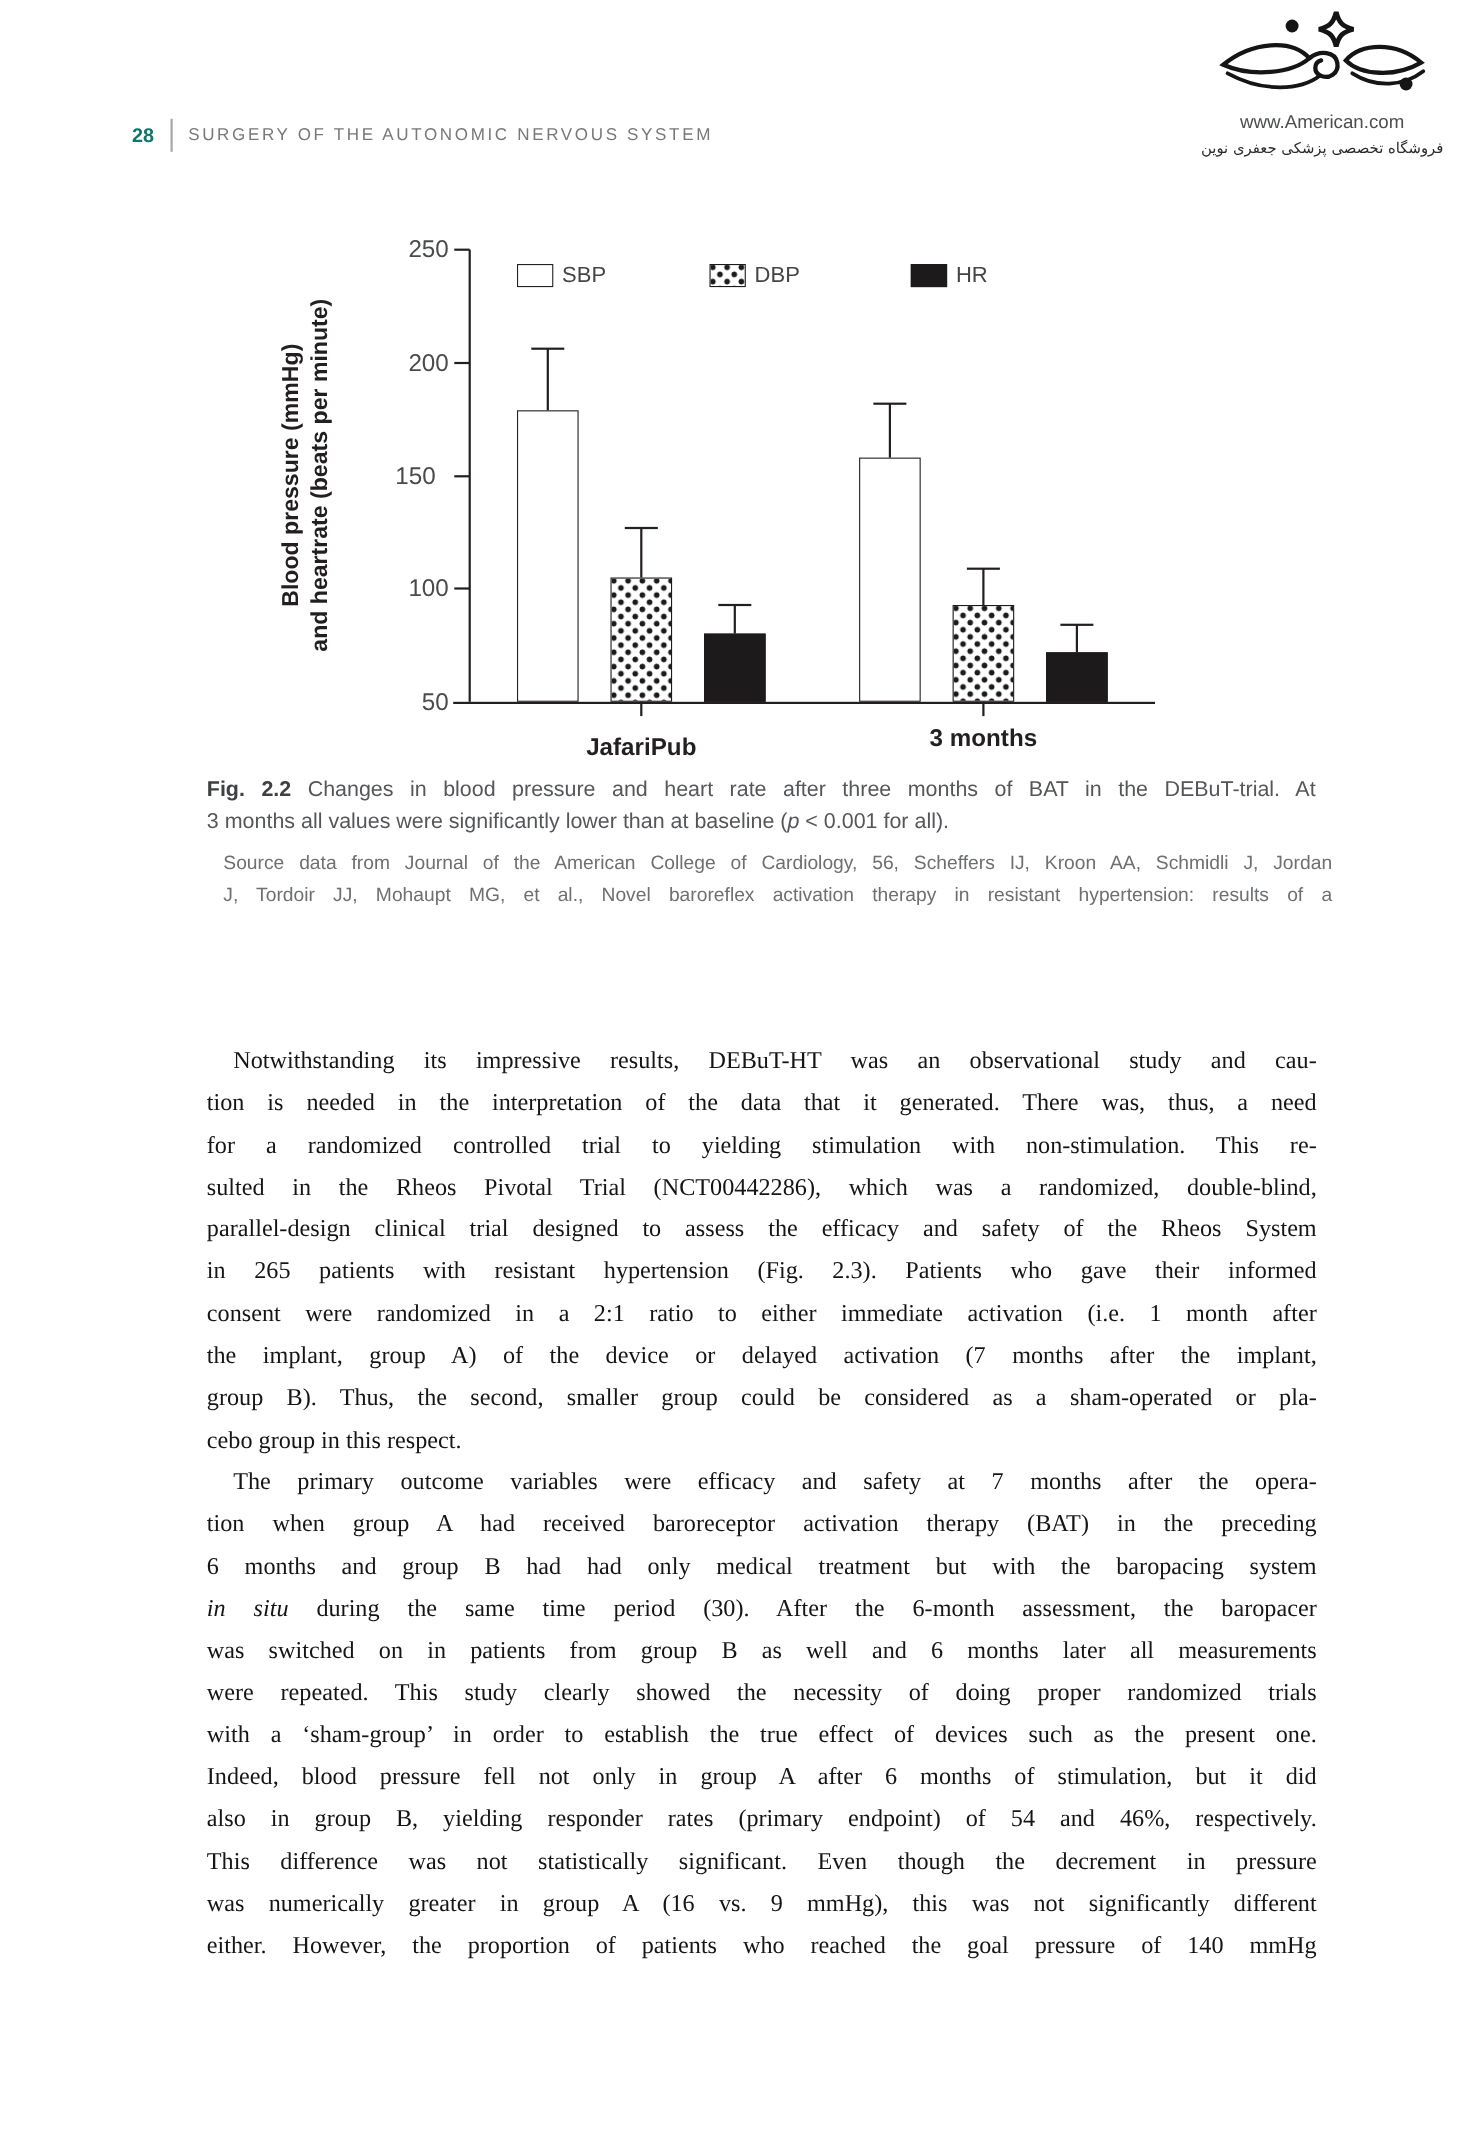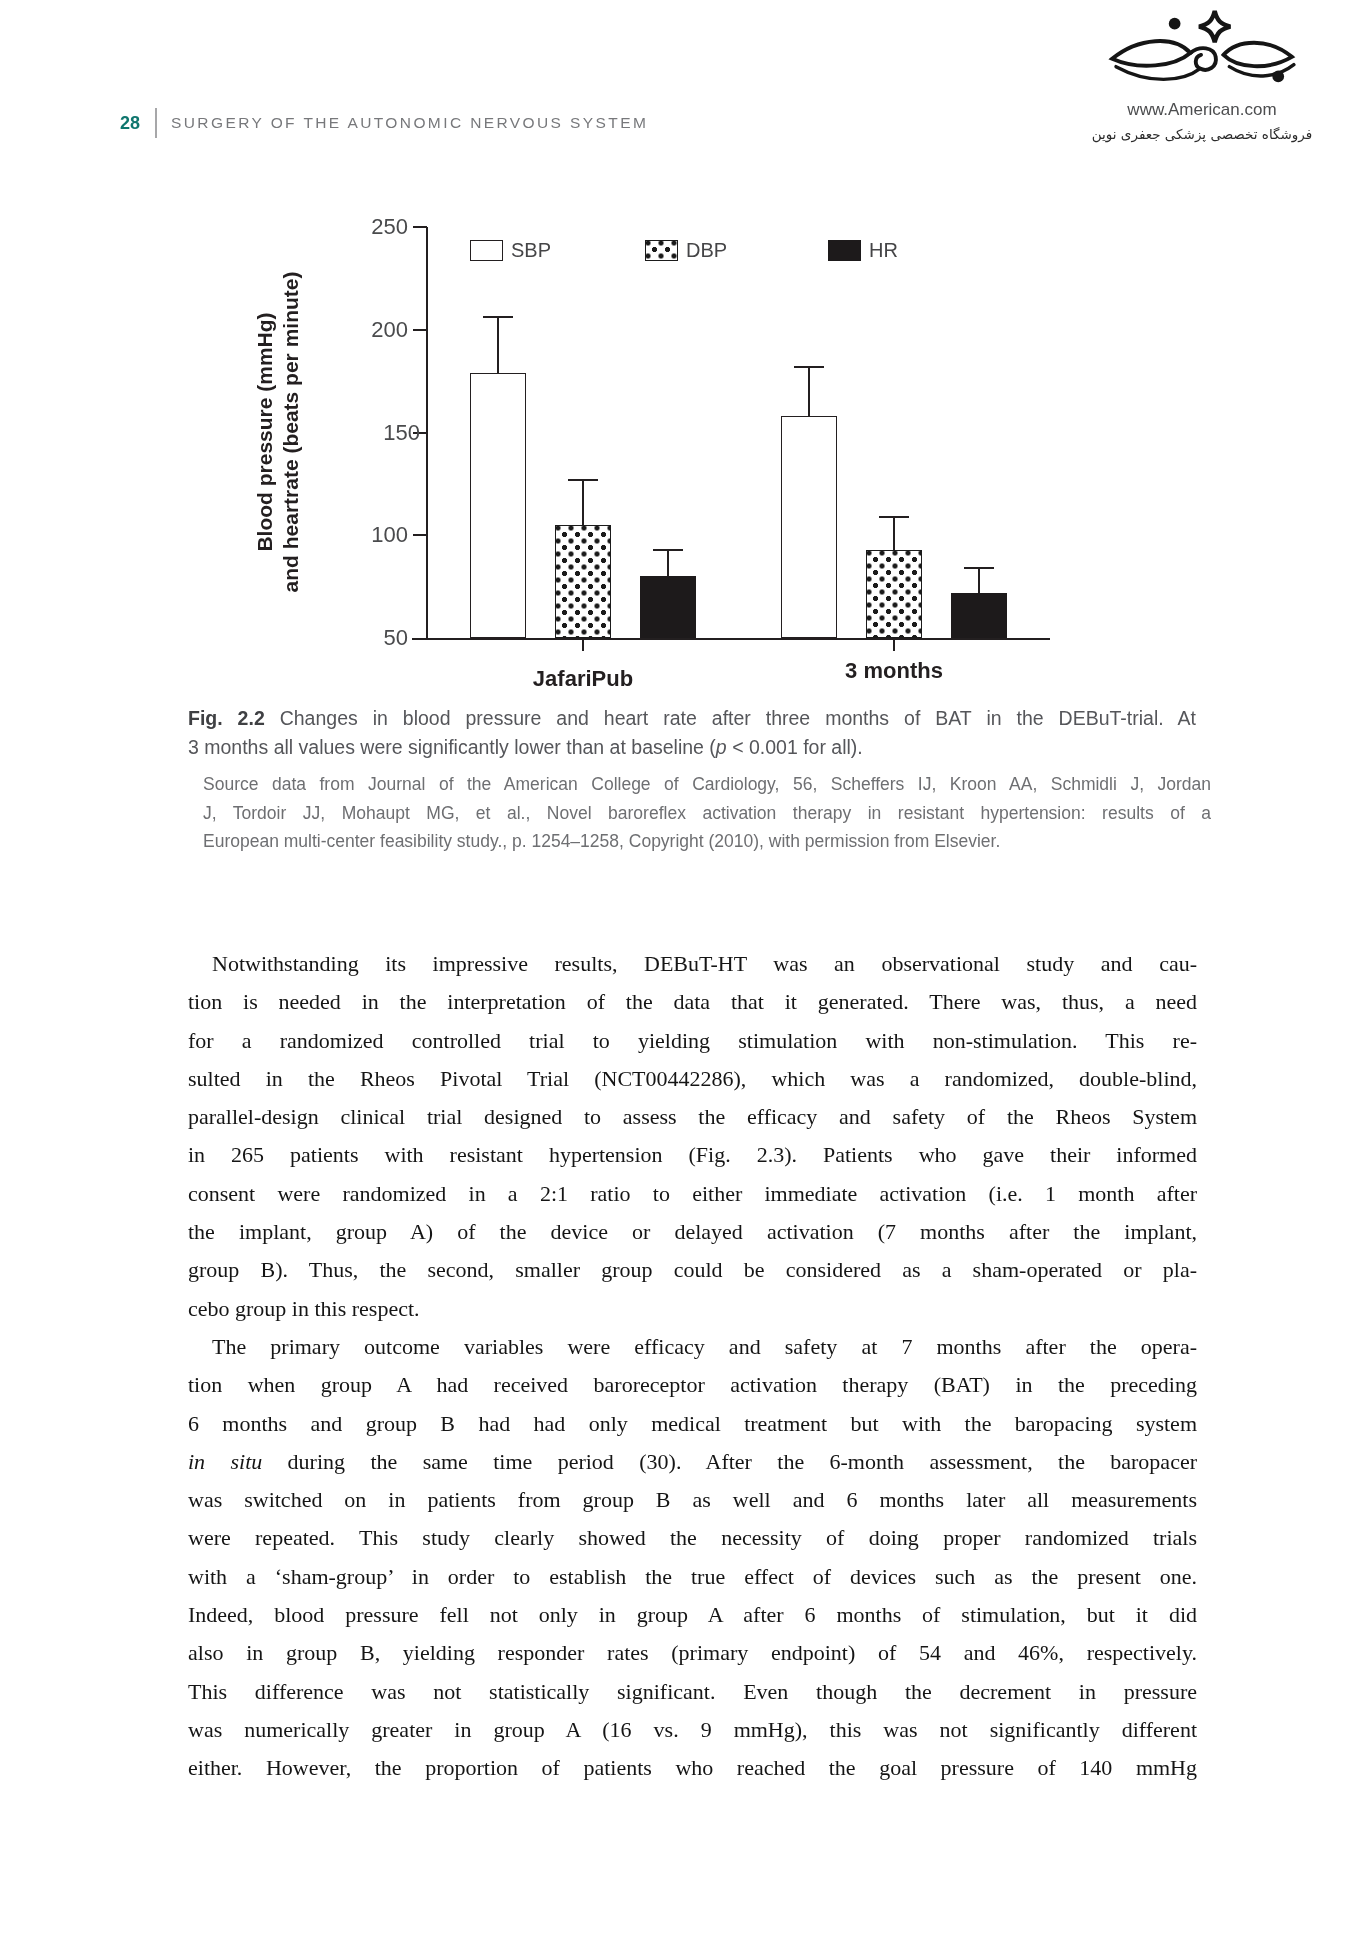--- a/index.html
+++ b/index.html
@@ -82,21 +82,21 @@
       <div>Blood pressure (mmHg)</div>
       <div>and heartrate (beats per minute)</div>
     </div>
   <div class="abs axis" style="left: 426px; top: 227px; width: 2px; height: 411px;"></div>
       <div class="abs axis" style="left: 412px; top: 638px; width: 638px; height: 2px;"></div>
       <div class="abs axis" style="left: 413px; top: 226px; width: 14px; height: 2px;"></div>
       <div class="abs ticklab" style="left: 308px; top: 214px; width: 100px;">250</div>
       <div class="abs axis" style="left: 413px; top: 328.75px; width: 14px; height: 2px;"></div>
       <div class="abs ticklab" style="left: 308px; top: 316.75px; width: 100px;">200</div>
       <div class="abs axis" style="left: 413px; top: 431.5px; width: 14px; height: 2px;"></div>
-      <div class="abs ticklab" style="left: 320px; top: 419.5px; width: 100px;">150</div>
+      <div class="abs ticklab" style="left: 296px; top: 419.5px; width: 100px;">150</div>
       <div class="abs axis" style="left: 413px; top: 534.25px; width: 14px; height: 2px;"></div>
       <div class="abs ticklab" style="left: 308px; top: 522.25px; width: 100px;">100</div>
       <div class="abs ticklab" style="left: 308px; top: 625px; width: 100px;">50</div>
       <div class="abs bar bar-open" style="left: 470px; top: 372.905px; width: 56px; height: 265.095px;"></div>
       <div class="abs axis" style="left: 497px; top: 317.42px; width: 2px; height: 55.485px;"></div>
       <div class="abs axis" style="left: 483px; top: 316.42px; width: 30px; height: 2px;"></div>
       <div class="abs bar bar-open" style="left: 781px; top: 416.06px; width: 56px; height: 221.94px;"></div>
       <div class="abs axis" style="left: 808px; top: 366.74px; width: 2px; height: 49.32px;"></div>
       <div class="abs axis" style="left: 794px; top: 365.74px; width: 30px; height: 2px;"></div>
       <div class="abs legend-box bar-open" style="left: 470px; top: 240px;"></div>
@@ -123,21 +123,20 @@
       <div class="abs catlab" style="left: 804px; top: 658px; width: 180px;">3 months</div>
     </div>
 
   <div class="caption">
       <div class="tline jl"><span class="b">Fig. 2.2</span><span> Changes in blood pressure and heart rate after three months of BAT in the DEBuT-trial. At</span></div>
       <div class="tline"><span>3 months all values were significantly lower than at baseline (</span><span class="i">p</span><span> &lt; 0.001 for all).</span></div>
     </div>
   <div class="source">
       <div class="tline jl">Source data from Journal of the American College of Cardiology, 56, Scheffers IJ, Kroon AA, Schmidli J, Jordan</div>
       <div class="tline jl">J, Tordoir JJ, Mohaupt MG, et al., Novel baroreflex activation therapy in resistant hypertension: results of a</div>
-      <div class="tline">European multi-center feasibility study., p. 1254–1258, Copyright (2010), with permission from Elsevier.</div>
     </div>
   <div class="bodytext">
       <div>
         <div class="tline indent jl">Notwithstanding its impressive results, DEBuT-HT was an observational study and cau-</div>
         <div class="tline jl">tion is needed in the interpretation of the data that it generated. There was, thus, a need</div>
         <div class="tline jl">for a randomized controlled trial to yielding stimulation with non-stimulation. This re-</div>
         <div class="tline jl">sulted in the Rheos Pivotal Trial (NCT00442286), which was a randomized, double-blind,</div>
         <div class="tline jl">parallel-design clinical trial designed to assess the efficacy and safety of the Rheos System</div>
         <div class="tline jl">in 265 patients with resistant hypertension (Fig. 2.3). Patients who gave their informed</div>
         <div class="tline jl">consent were randomized in a 2:1 ratio to either immediate activation (i.e. 1 month after</div>

